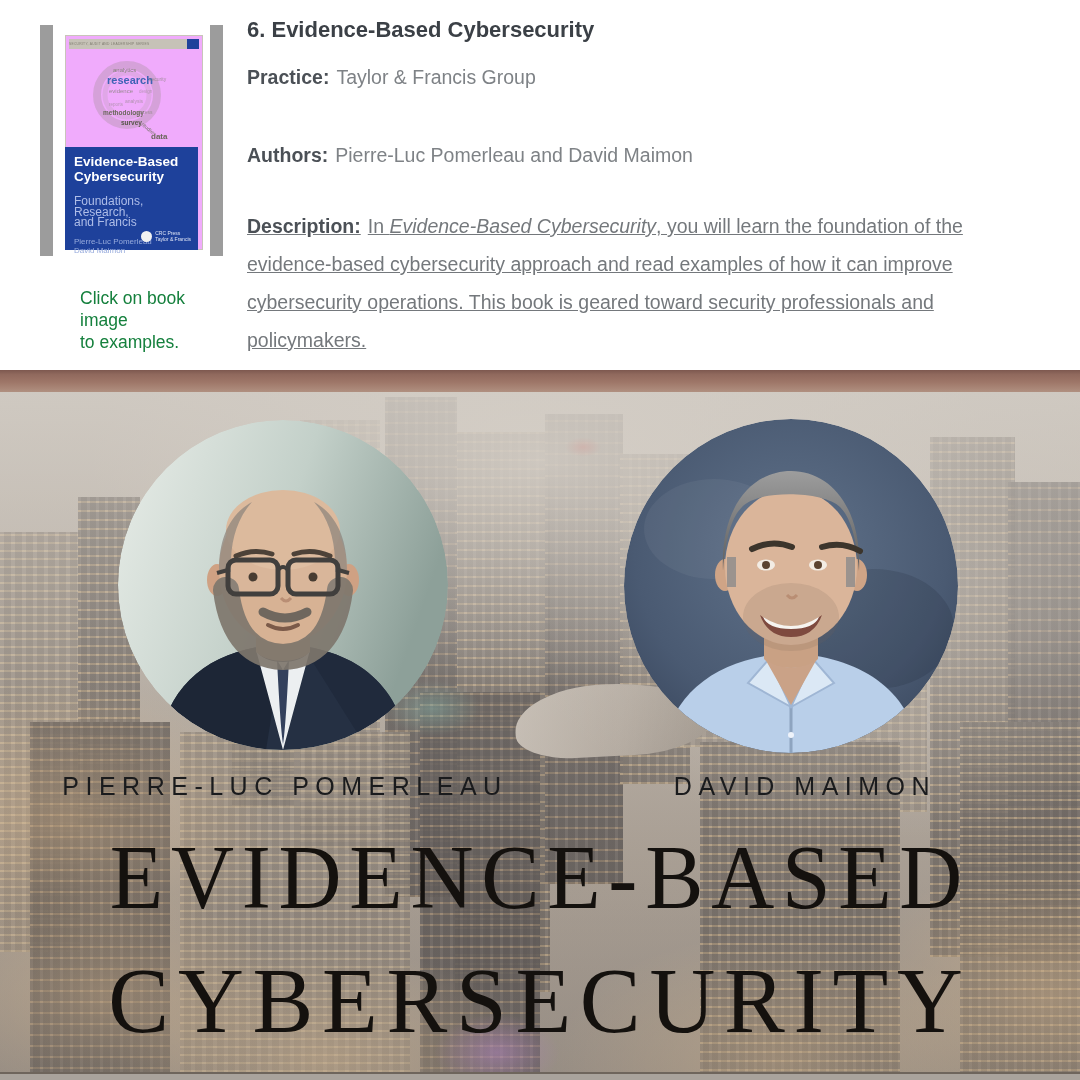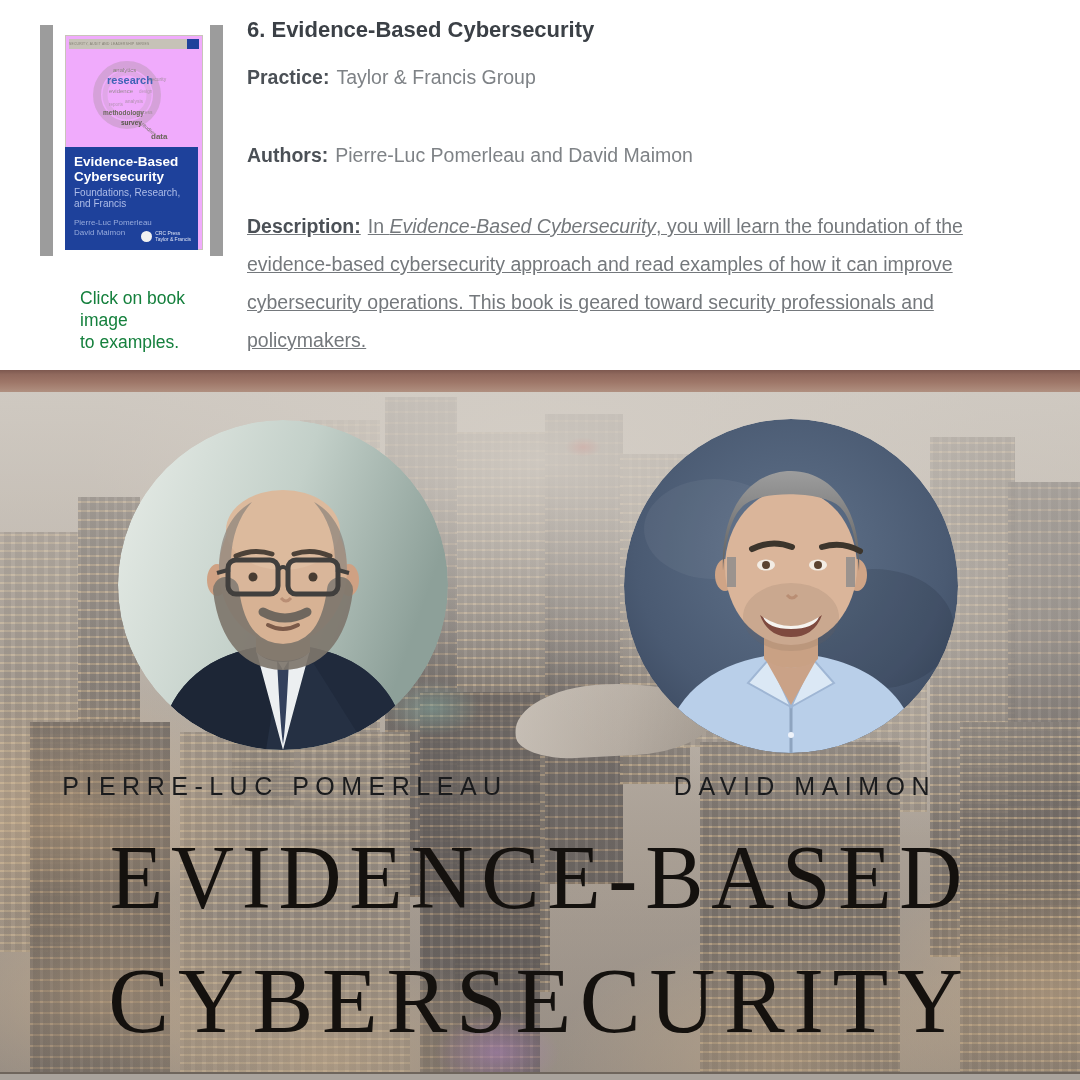--- a/index.html
+++ b/index.html
@@ -17,21 +17,21 @@
               cursor:pointer;box-shadow:0 0 0 1px #c9c5ba inset;}
   .cover-strip{position:absolute;left:4px;top:4px;right:4px;height:10px;background:#c6c2b7;
                display:flex;align-items:center;overflow:hidden;}
   .cover-strip .strip-text{font-size:6px;transform:scale(.55);transform-origin:0 50%;
                white-space:nowrap;color:#7f7c70;letter-spacing:.5px;}
   .cover-strip .strip-square{position:absolute;right:0;top:0;width:12px;height:10px;background:#1e419b;}
   .cover-cloud{position:absolute;left:0;top:16px;width:133px;height:96px;}
   .cover-blue{position:absolute;left:0;top:112px;width:133px;height:103px;background:#1e419b;
               padding:7px 9px 0 9px;box-sizing:border-box;}
   .cover-title{color:#ffffff;font-weight:bold;font-size:13.5px;line-height:15px;}
-  .cover-sub{color:#aebde8;font-size:10px;line-height:10.5px;margin-top:4px;}
+  .cover-sub{color:#aebde8;font-size:12px;line-height:10.5px;margin-top:12px;}
   .cover-authors{color:#96aadc;font-size:8px;line-height:9.5px;margin-top:9px;}
   .crc-logo{position:absolute;right:7px;bottom:8px;display:flex;align-items:center;gap:3px;}
   .crc-circle{width:11px;height:11px;border-radius:50%;background:#f2f2f2;}
   .crc-text{color:#dfe5f5;font-size:5px;line-height:5.5px;}
 
   .book-caption{position:absolute;left:40px;top:262px;font-size:17.5px;line-height:22px;color:#15803d;}
 
   .text-block{position:absolute;left:247px;top:0;width:800px;}
   .bl-title{position:absolute;left:0;top:17px;font-size:22px;font-weight:bold;color:#3b4046;white-space:nowrap;}
   .bl-line{position:absolute;left:0;font-size:19.5px;color:#7e8286;white-space:nowrap;}

